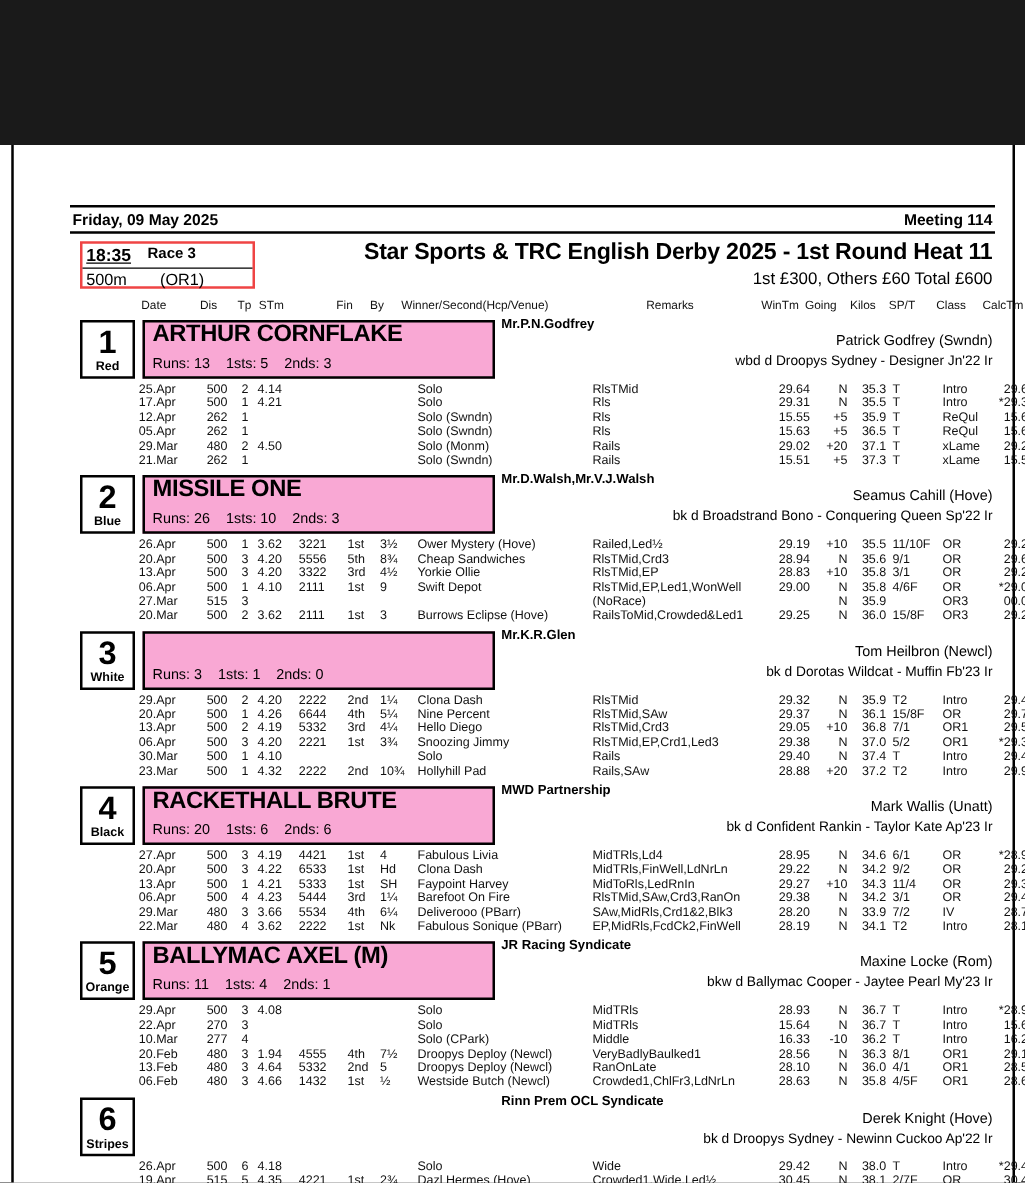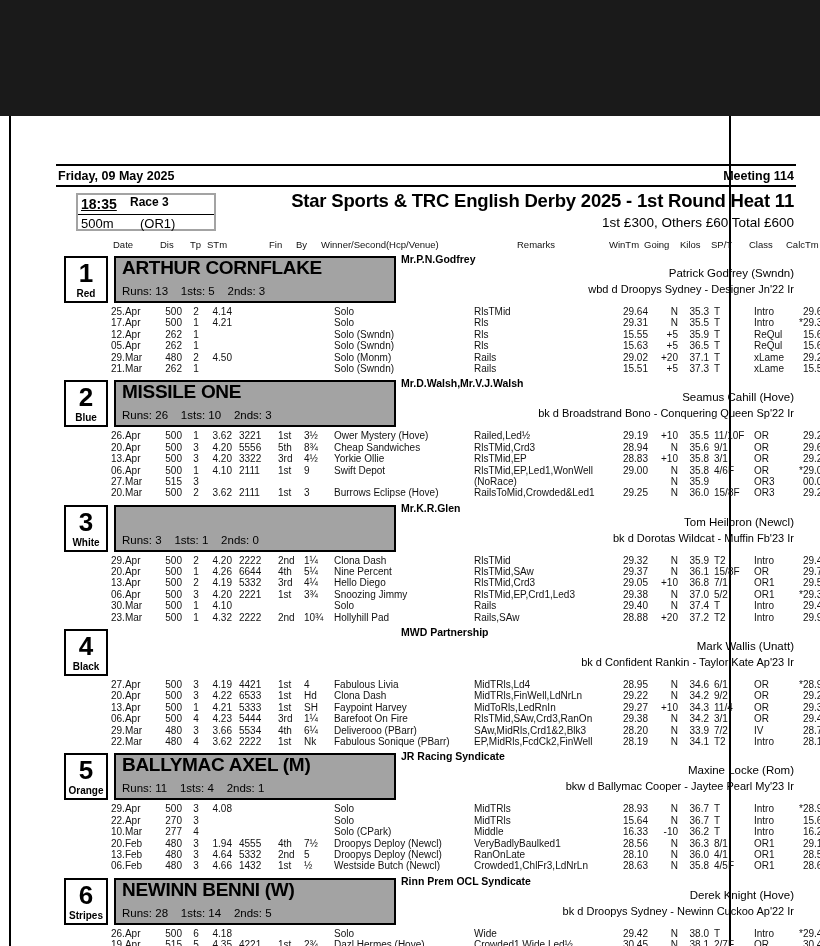--- a/index.html
+++ b/index.html
@@ -6,40 +6,40 @@
   body{
     width:820px;height:946px;background:#1a1a1a;
     font-family:"Liberation Sans",sans-serif;
     -webkit-font-smoothing:none;
   }
   #page{
     position:absolute;left:0;top:116px;width:820px;height:830px;
     background:#ffffff;box-sizing:border-box;
   }
   #sheet{
-    position:absolute;left:9px;top:0;width:722px;height:830px;
+    position:absolute;left:9px;top:0;width:803px;height:830px;
     background:#fff;box-sizing:border-box;
     border-left:2px solid #000;border-right:2px solid #000;
   }
   .inner{position:absolute;left:45px;top:48px;width:740px;}
 
   
   .topbar{
     position:relative;height:19px;
     border-top:2px solid #000;border-bottom:2px solid #000;
     font-size:12.5px;font-weight:bold;color:#000;
   }
   .topbar .left{position:absolute;left:2px;top:3px;}
   .topbar .right{position:absolute;right:2px;top:3px;}
 
   
   .racehead{position:relative;height:52px;}
   .racebox{
-    position:absolute;left:20px;top:6px;width:140px;height:38px;
-    border:2px solid #a3a3a3;box-sizing:border-box;
+    position:absolute;left:8px;top:6px;width:140px;height:38px;
+    border:2px solid #ef4444;box-sizing:border-box;
   }
   .racebox .rowA{
     position:relative;height:19px;border-bottom:1px solid #000;
   }
   .racebox .rowB{position:relative;height:17px;}
   .rtime{position:absolute;left:3px;top:1px;font-size:14px;font-weight:bold;
          text-decoration:underline;}
   .rnum{position:absolute;left:52px;top:0px;font-size:12px;font-weight:bold;}
   .rdist{position:absolute;left:3px;top:1px;font-size:13px;}
   .rgrade{position:absolute;left:62px;top:1px;font-size:13px;}
@@ -62,21 +62,21 @@
   .trap .tnum{
     position:absolute;left:0;right:0;top:-1px;text-align:center;
     font-size:26px;font-weight:bold;line-height:32px;
   }
   .trap .tcol{
     position:absolute;left:0;right:0;bottom:2px;text-align:center;
     font-size:10px;font-weight:bold;
   }
   .namebox{
     position:absolute;left:58px;top:0;width:282px;height:47px;
-    border:2px solid #000;box-sizing:border-box;background:#a3a3a3;
+    border:2px solid #000;box-sizing:border-box;background:#f9a8d4;
   }
   .namebox .dname{
     position:absolute;left:6px;top:-1px;font-size:19px;font-weight:bold;
     letter-spacing:-.3px;white-space:nowrap;
   }
   .namebox .dstats{
     position:absolute;left:6px;top:27px;font-size:11.5px;white-space:nowrap;
   }
   .owner{
     position:absolute;left:345px;top:-3px;font-size:10.5px;font-weight:bold;
@@ -92,21 +92,21 @@
 
   
   .forms{position:relative;margin-top:2px;}
   .fline{position:relative;height:11.4px;font-size:10px;color:#111;}
   .fline span{position:absolute;top:0;white-space:nowrap;}
 
   
   .c-date{left:55px;}
   .c-dis{left:100px;width:26px;text-align:right;}
   .c-tp{left:135px;width:10px;text-align:center;}
-  .c-stm{left:150px;width:26px;text-align:right;}
+  .c-stm{left:150px;width:26px;text-align:left;}
   .c-spi{left:183px;}
   .c-fin{left:222px;}
   .c-by{left:248px;}
   .c-win{left:278px;}
   .c-rem{left:418px;}
   .c-wintm{left:560px;width:32px;text-align:right;}
   .c-going{left:596px;width:26px;text-align:right;}
   .c-kilos{left:625px;width:28px;text-align:right;}
   .c-spt{left:658px;}
   .c-class{left:698px;}
@@ -516,20 +516,24 @@
                 <span class="c-class">Intro</span>
                 <span class="c-calc">29.94</span>
               </div>
             </div>
           </div>
           <div class="dog" style="margin-top: 6px;">
             <div class="trap">
               <div class="tnum">4</div>
               <div class="tcol">Black</div>
             </div>
+            <div class="namebox">
+              <div class="dname">RACKETHALL BRUTE</div>
+              <div class="dstats"><span>Runs: 20</span>&nbsp;&nbsp;&nbsp;&nbsp;<span>1sts: 6</span>&nbsp;&nbsp;&nbsp;&nbsp;<span>2nds: 6</span></div>
+            </div>
             <div class="owner">MWD Partnership</div>
             <div class="trainer">Mark Wallis (Unatt)</div>
             <div class="breeding">bk d Confident Rankin - Taylor Kate Ap'23 Ir</div>
             <div style="height:48px"></div>
             <div class="forms">
               <div class="fline">
                 <span class="c-date">27.Apr</span>
                 <span class="c-dis">500</span>
                 <span class="c-tp">3</span>
                 <span class="c-stm">4.19</span>
@@ -748,24 +752,20 @@
                 <span class="c-class">OR1</span>
                 <span class="c-calc">28.63</span>
               </div>
             </div>
           </div>
           <div class="dog" style="margin-top: 6px;">
             <div class="trap">
               <div class="tnum">6</div>
               <div class="tcol">Stripes</div>
             </div>
-            <div class="namebox">
-              <div class="dname">NEWINN BENNI (W)</div>
-              <div class="dstats"><span>Runs: 28</span>&nbsp;&nbsp;&nbsp;&nbsp;<span>1sts: 14</span>&nbsp;&nbsp;&nbsp;&nbsp;<span>2nds: 5</span></div>
-            </div>
             <div class="owner">Rinn Prem OCL Syndicate</div>
             <div class="trainer">Derek Knight (Hove)</div>
             <div class="breeding">bk d Droopys Sydney - Newinn Cuckoo Ap'22 Ir</div>
             <div style="height:48px"></div>
             <div class="forms">
               <div class="fline">
                 <span class="c-date">26.Apr</span>
                 <span class="c-dis">500</span>
                 <span class="c-tp">6</span>
                 <span class="c-stm">4.18</span>

